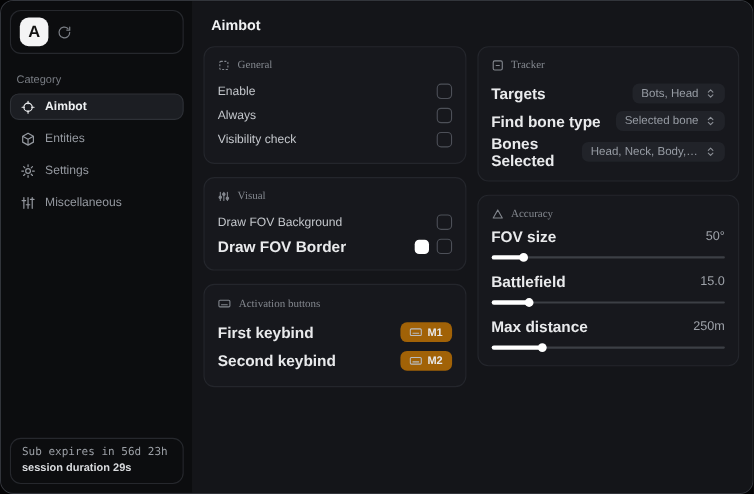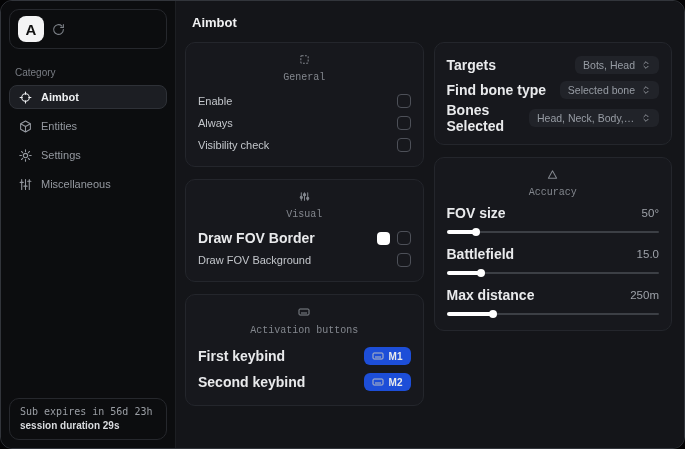--- a/index.html
+++ b/index.html
@@ -30,29 +30,29 @@
   .sub-line1 { font-family:"DejaVu Sans Mono", monospace; color:#9b9fa5; font-size:10px; margin-bottom:3px; }
   .sub-line2 { color:#d9dbde; font-size:10px; font-weight:700; }
 
   
   .main { flex:1; background:#141519; padding:12px 12px 12px 9px; display:flex; flex-direction:column; }
   .page-title { color:#f1f2f3; font-size:13px; font-weight:700; margin:2px 0 12px 7px; }
   .cols { display:grid; grid-template-columns:1fr 1fr; gap:10px; align-items:start; }
   .col { display:flex; flex-direction:column; gap:12px; }
   .card { background:#17181d; border:1px solid #24262c; border-radius:10px; padding:9px 12px 10px; }
   .card-head { display:flex; align-items:center; gap:7px; color:#83878e;
-    font-family:Liberation Mono, monospace; font-size:10px; margin:2px 0 7px;flex-direction:column; }
+    font-family:Liberation Serif, serif; font-size:10px; margin:2px 0 7px; }
   .row { display:flex; align-items:center; justify-content:space-between; min-height:22px; }
   .row-lbl { color:#c3c6cb; font-size:11px; font-weight:500; }
   .row-lbl.bright { color:#e9eaec; font-weight:700; font-size:14px; }
   .checkbox { width:14px; height:14px; border:1.5px solid #4d5058; border-radius:4px;
     background:transparent; cursor:pointer; }
   .ctrl-group { display:flex; align-items:center; gap:7px; }
   .swatch { width:13px; height:13px; border-radius:4px; cursor:pointer; }
-  .keychip { display:flex; align-items:center; gap:5px; background:#1d4ed8; border-radius:6px;
+  .keychip { display:flex; align-items:center; gap:5px; background:#a16207; border-radius:6px;
     padding:3px 8px; color:#e8e9eb; font-size:10px; font-weight:600; cursor:pointer; }
   .keychip svg { color:#b9bcc1; }
   .dropdown { display:flex; align-items:center; gap:6px; background:#212329; border-radius:6px;
     padding:3px 8px; color:#979ca4; font-size:10.5px; cursor:pointer; max-width:150px; }
   .dropdown .dd-txt { white-space:nowrap; overflow:hidden; text-overflow:ellipsis; }
   .dropdown svg { color:#8b8f96; flex:0 0 auto; }
   .acc-row { margin-bottom:10px; }
   .acc-top { display:flex; justify-content:space-between; align-items:center; margin-bottom:7px; }
   .acc-val { color:#9da1a8; font-size:11.5px;text-align:right; }
   .slider { position:relative; height:8px; cursor:pointer; }
@@ -161,29 +161,29 @@
               <svg width="11" height="11" viewBox="0 0 24 24" fill="none" stroke="currentColor" stroke-width="2.2" stroke-linecap="round">
                 <path d="M5 4v16M12 4v16M19 4v16"></path>
                   <circle cx="5" cy="14" r="2.4" fill="currentColor"></circle>
                   <circle cx="12" cy="8" r="2.4" fill="currentColor"></circle>
                   <circle cx="19" cy="16" r="2.4" fill="currentColor"></circle>
               </svg>
             </span>
             <span>Visual</span>
           </div>
           <div class="row">
+            <span class="row-lbl">Draw FOV Background</span>
+            <span class="checkbox"></span>
+          </div>
+          <div class="row">
             <span class="row-lbl bright">Draw FOV Border</span>
             <span class="ctrl-group">
               <span class="swatch" style="background: rgb(255, 255, 255);"></span>
               <span class="checkbox"></span>
             </span>
-          </div>
-          <div class="row">
-            <span class="row-lbl">Draw FOV Background</span>
-            <span class="checkbox"></span>
           </div>
         </section>
 
         <section class="card">
           <div class="card-head">
             <span style="display:flex">
               <svg width="12" height="12" viewBox="0 0 24 24" fill="none" stroke="currentColor" stroke-width="2">
                 <rect x="2" y="6" width="20" height="12" rx="2"></rect>
                   <path d="M6 14h12"></path>
               </svg>
@@ -210,20 +210,29 @@
               <span>M2</span>
             </span>
           </div>
         </section>
 
       </div>
 
       <div class="col">
 
         <section class="card">
+          <div class="card-head">
+            <span style="display:flex">
+              <svg width="11" height="11" viewBox="0 0 24 24" fill="none" stroke="currentColor" stroke-width="2.2">
+                <rect x="3" y="3" width="18" height="18" rx="3"></rect>
+                  <path d="M8 12h8"></path>
+              </svg>
+            </span>
+            <span>Tracker</span>
+          </div>
           <div class="row" style="min-height:25px">
             <span class="row-lbl bright">Targets</span>
             <span class="dropdown">
               <span class="dd-txt">Bots, Head</span>
               <svg width="10" height="10" viewBox="0 0 24 24" fill="none" stroke="currentColor" stroke-width="2.4" stroke-linecap="round" stroke-linejoin="round">
                 <path d="M7 15l5 5 5-5M7 9l5-5 5 5"></path>
               </svg>
             </span>
           </div>
           <div class="row" style="min-height:25px">

